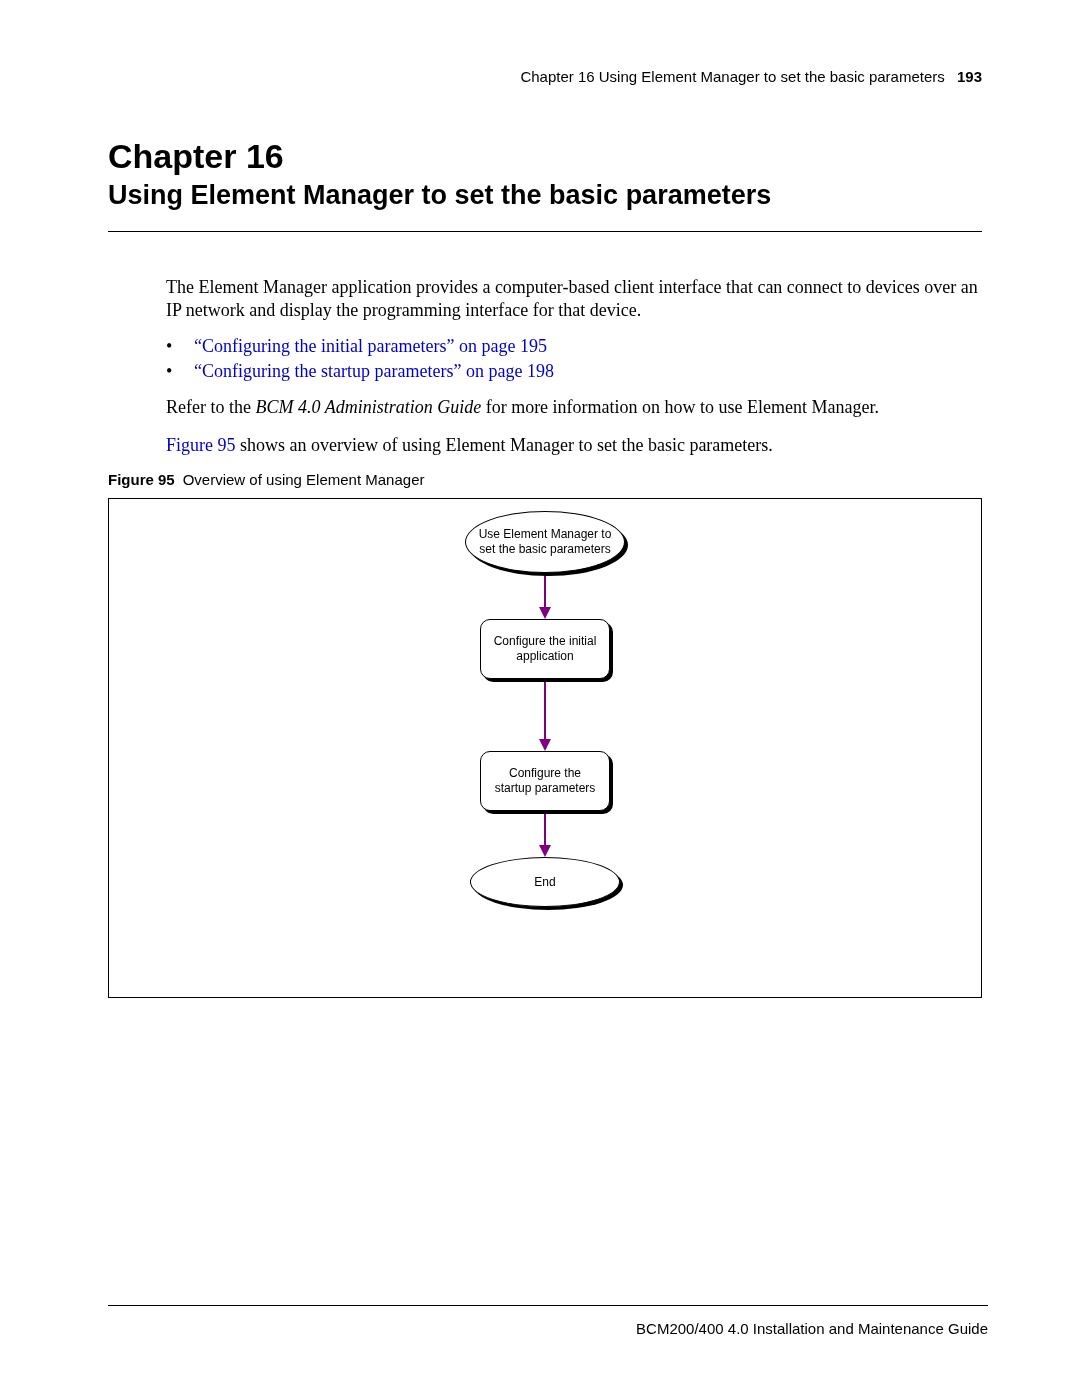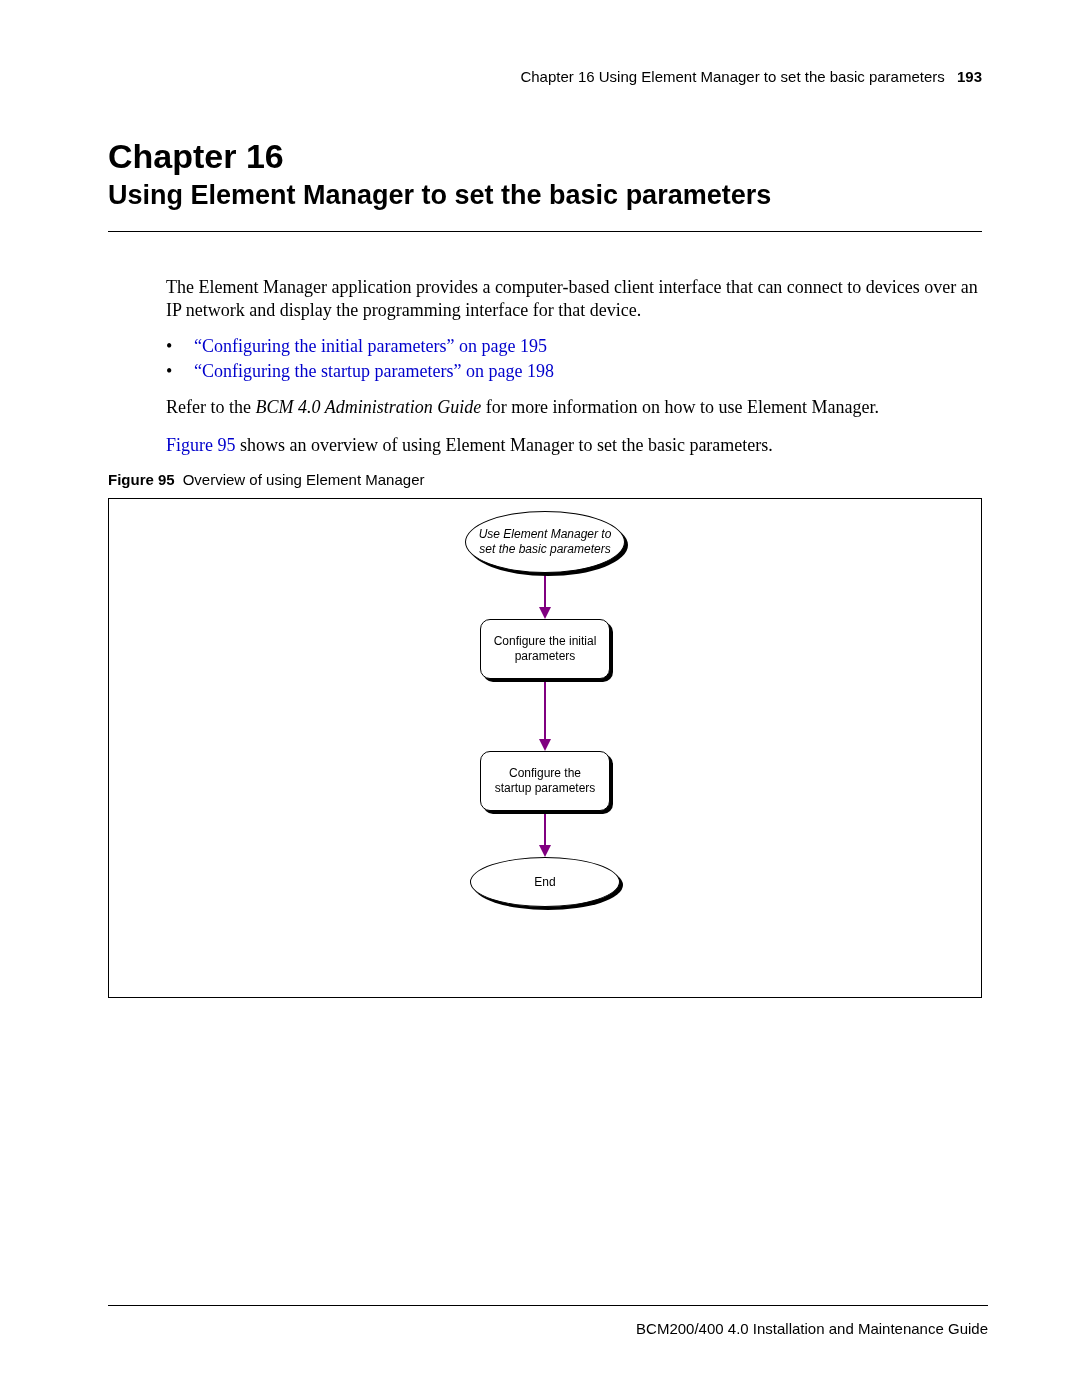--- a/index.html
+++ b/index.html
@@ -101,21 +101,21 @@
   }
   .shadow-wrap {
     position: relative;
   }
   .shadow-layer {
     position: absolute;
     background: #000;
     top: 3px; left: 3px;
     width: 100%; height: 100%;
   }
-  .oval { border-radius: 50% / 50%; width: 160px; height: 62px; font-style: italic; }
+  .oval { border-radius: 50% / 50%; width: 160px; height: 62px; }
   .shadow-oval { border-radius: 50% / 50%; width: 160px; height: 62px; }
   .rect { border-radius: 10px; width: 130px; height: 60px; }
   .shadow-rect { border-radius: 10px; width: 130px; height: 60px; }
   .oval-end { border-radius: 50% / 50%; width: 150px; height: 50px; }
   .shadow-oval-end { border-radius: 50% / 50%; width: 150px; height: 50px; }
   .arrow-col {
     display: flex;
     flex-direction: column;
     align-items: center;
   }
@@ -192,21 +192,21 @@
         <div class="node oval">Use Element Manager to set the basic parameters</div>
       </div>
 
       <div class="arrow-col">
         <div class="arrow-line" style="height:34px"></div>
         <div class="arrow-head"></div>
       </div>
 
       <div class="shadow-wrap">
         <div class="shadow-layer shadow-rect"></div>
-        <div class="node rect">Configure the initial parameters</div>
+        <div class="node rect">Configure the initial application</div>
       </div>
 
       <div class="arrow-col">
         <div class="arrow-line" style="height:60px"></div>
         <div class="arrow-head"></div>
       </div>
 
       <div class="shadow-wrap">
         <div class="shadow-layer shadow-rect"></div>
         <div class="node rect">Configure the startup parameters</div>

